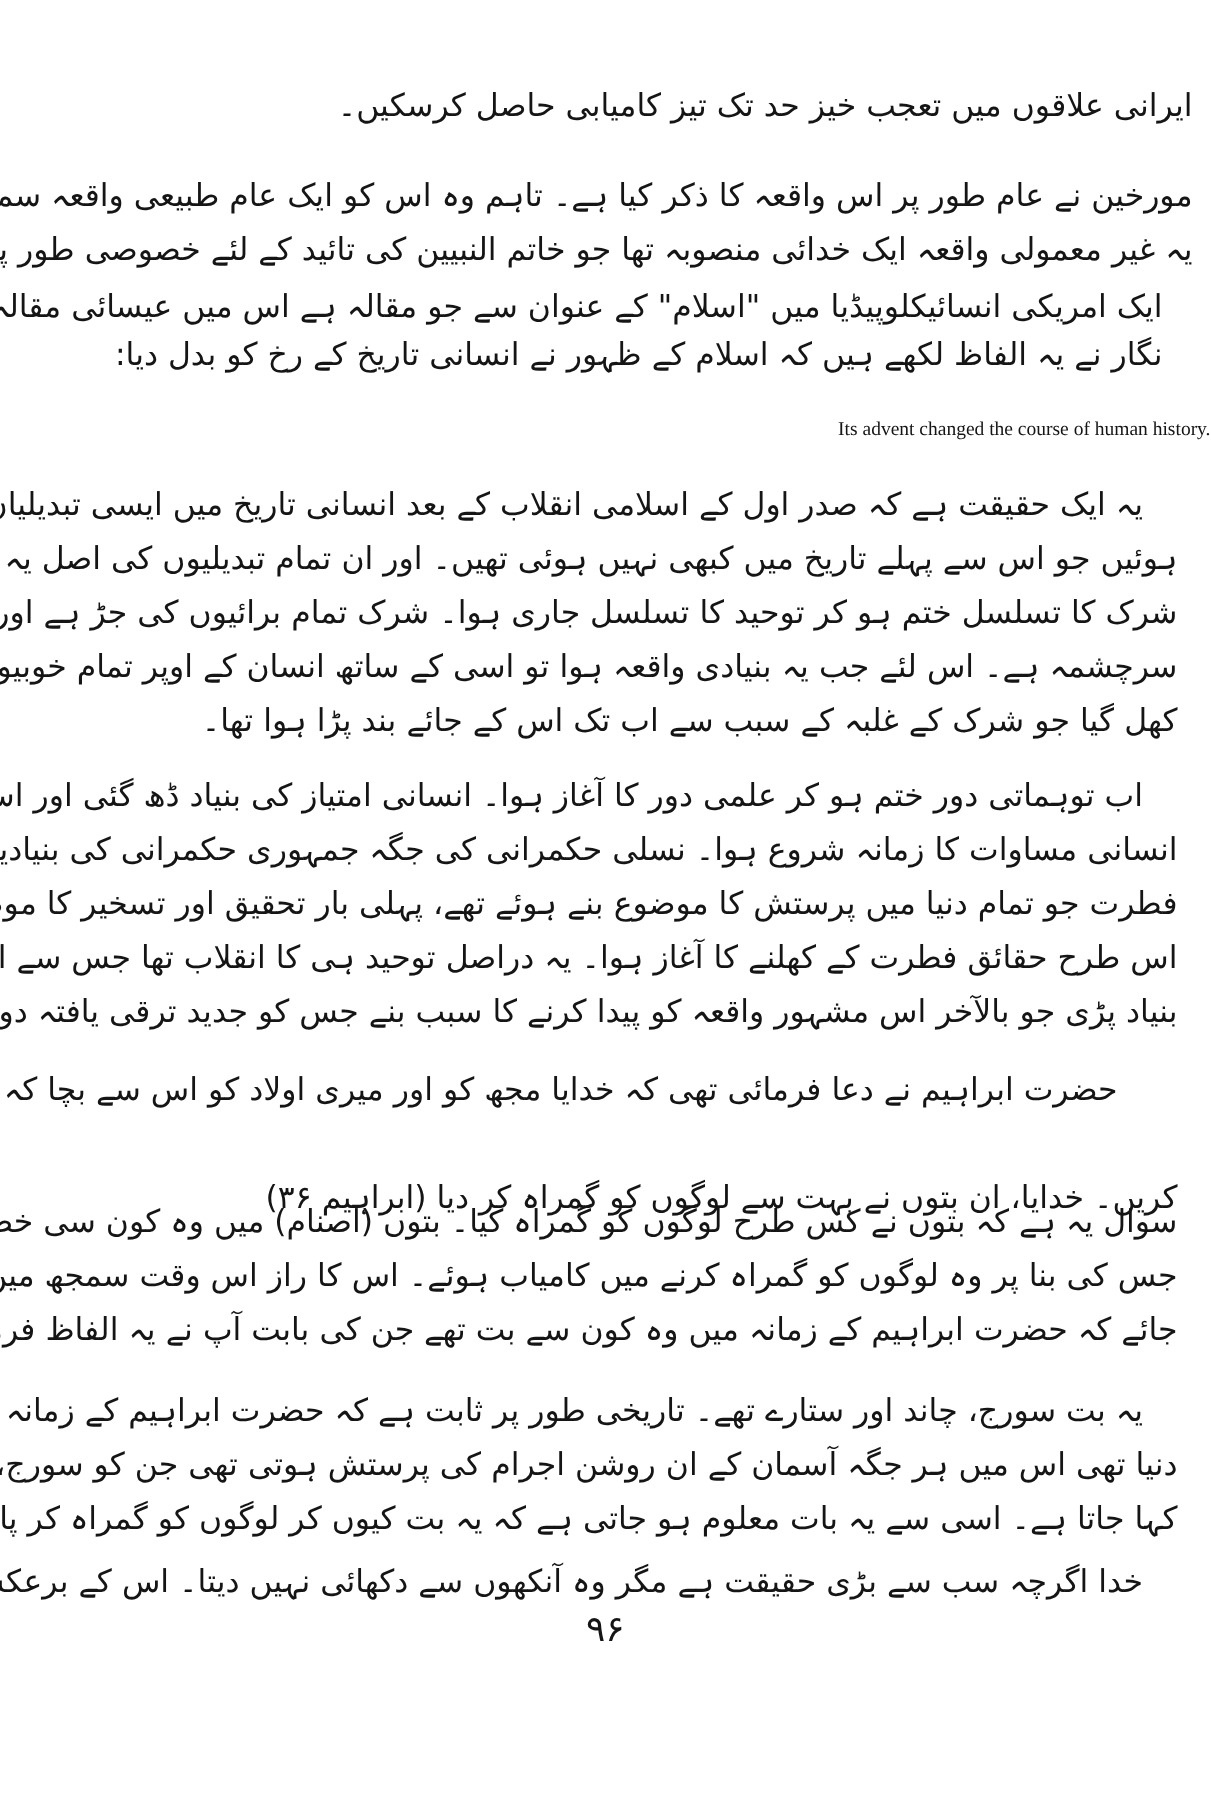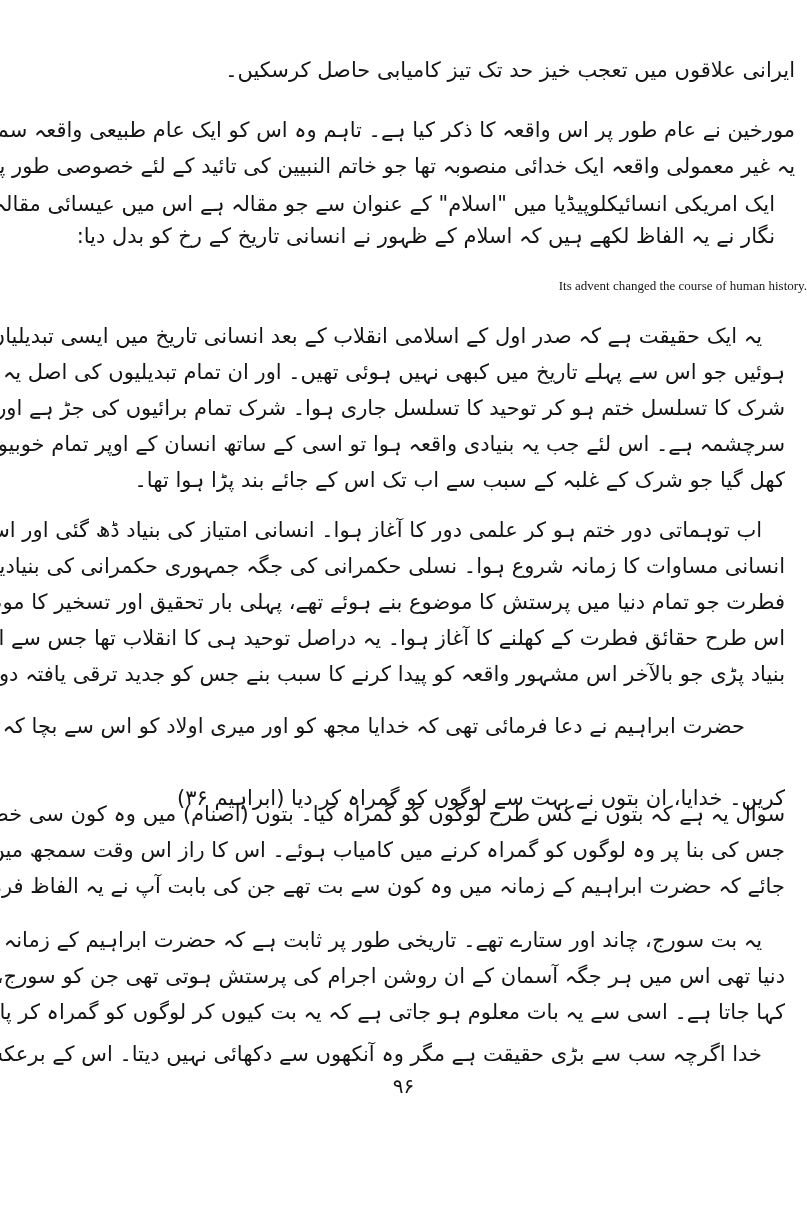--- a/index.html
+++ b/index.html
@@ -44,21 +44,21 @@
       font-size: 13px;
       line-height: 28px;
       color: #151515;
     }
     .page-number {
       position: absolute;
       left: 0;
       width: 807px;
       text-align: center;
       font-family: "DejaVu Sans", sans-serif;
-      font-size: 20px;
+      font-size: 24px;
       line-height: 28px;
       color: #151515;
       direction: rtl;
     }
   </style>
 </head>
 <body>
 
 <div class="page">
 

